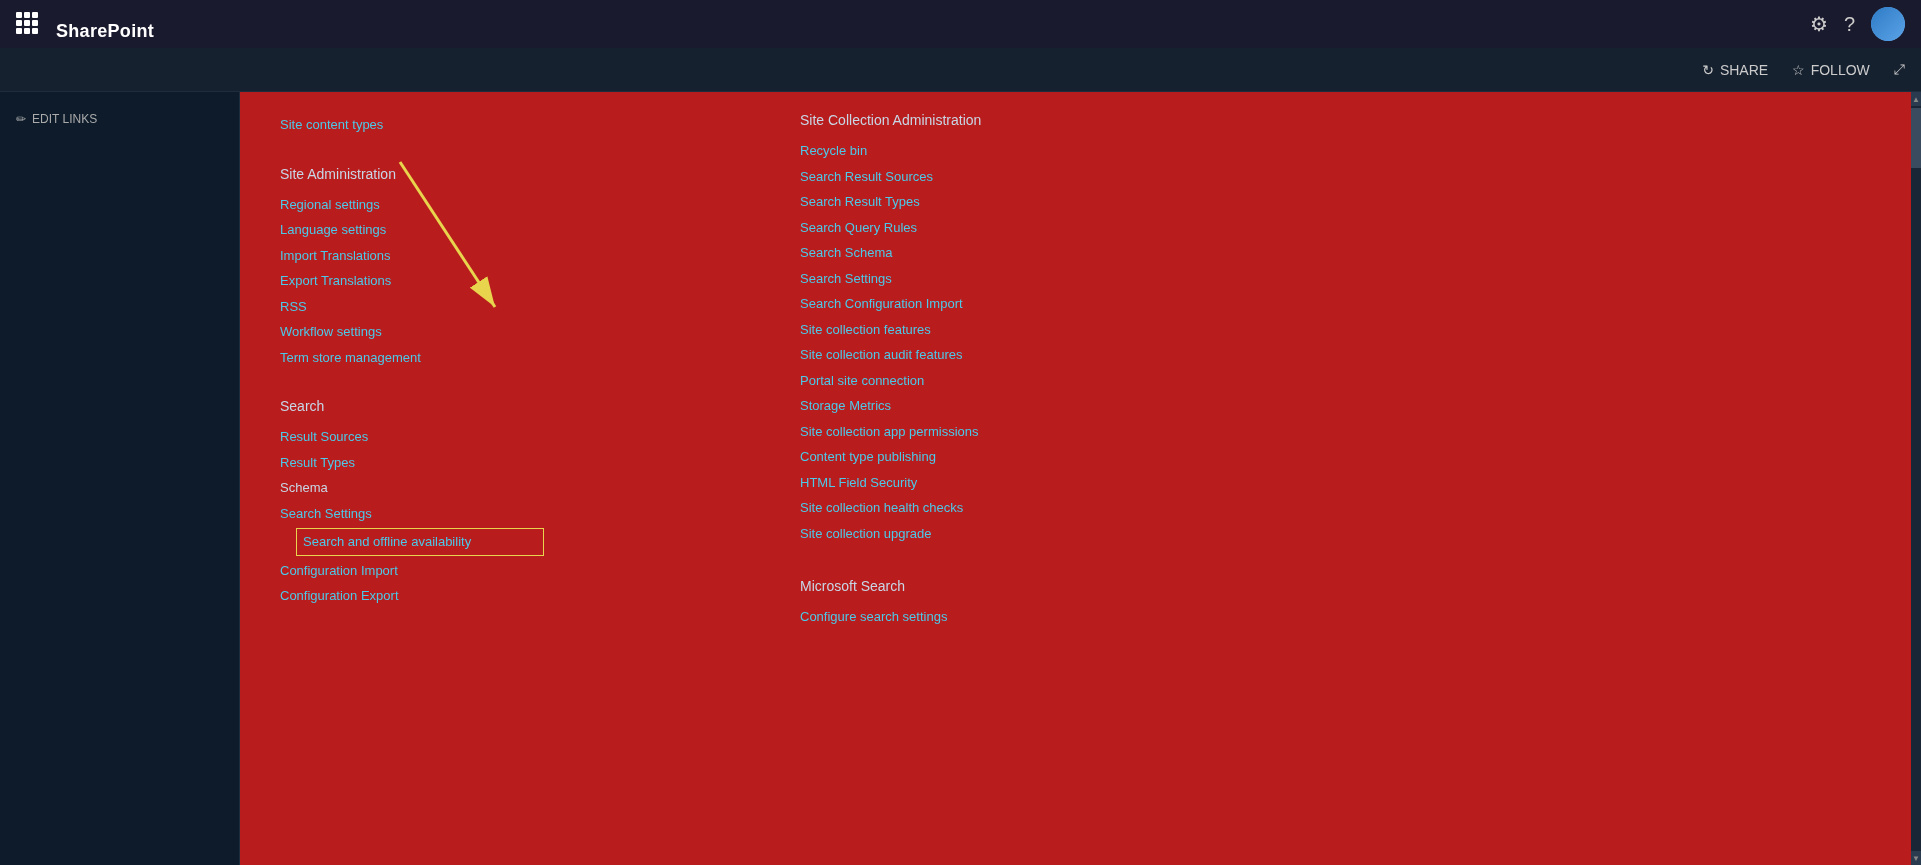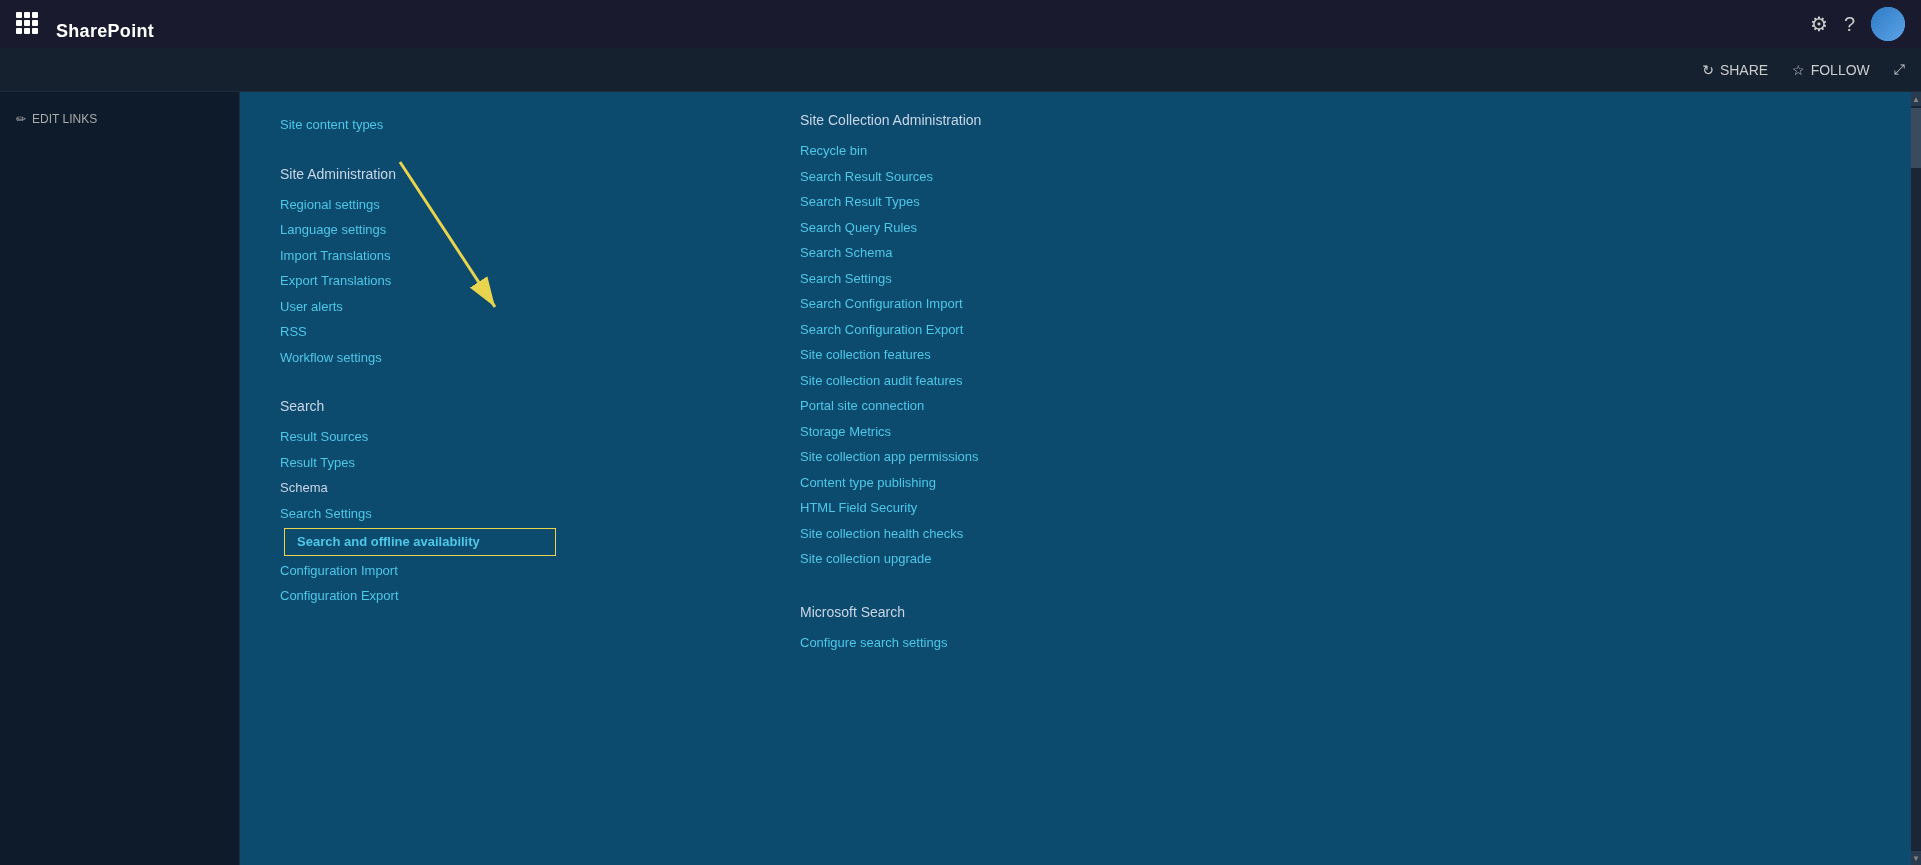--- a/index.html
+++ b/index.html
@@ -122,21 +122,21 @@
       font-size: 12px;
       cursor: pointer;
     }
     .edit-links-icon {
       font-size: 12px;
     }
 
     
     .content-panel {
       flex: 1;
-      background-color: #0c4a6e;
+      background-color: #b91c1c;
       padding: 20px 40px;
       overflow-y: auto;
       display: flex;
       gap: 120px;
     }
 
     
     .left-column {
       min-width: 280px;
     }
@@ -166,27 +166,26 @@
       cursor: pointer;
       line-height: 1.5;
     }
 
     
     .nav-link-highlighted {
       display: block;
       color: #4dc8e8;
       font-size: 13px;
       text-decoration: none;
-      padding: 3px 12px;
+      padding: 3px 6px;
       cursor: pointer;
       line-height: 1.5;
       border: 1.5px solid #e8d44d;
       background-color: transparent;
-      margin: 2px 4px;
-      font-weight: bold;
+      margin: 2px 16px;
     }
 
     .nav-link-bold {
       display: block;
       color: #c8d6e5;
       font-size: 13px;
       padding: 3px 0;
       line-height: 1.5;
     }
 
@@ -272,23 +271,23 @@
     <div class="left-column">
 
       <a class="nav-link">Site content types</a>
 
       <div class="section-heading">Site Administration</div>
 
       <a class="nav-link">Regional settings</a>
       <a class="nav-link">Language settings</a>
       <a class="nav-link">Import Translations</a>
       <a class="nav-link">Export Translations</a>
-      <a class="nav-link">User alerts</a>
       <a class="nav-link">RSS</a>
       <a class="nav-link">Workflow settings</a>
+      <a class="nav-link">Term store management</a>
 
       <div class="section-heading">Search</div>
 
       <a class="nav-link">Result Sources</a>
       <a class="nav-link">Result Types</a>
       <span class="nav-link-bold">Schema</span>
       <a class="nav-link">Search Settings</a>
       <a class="nav-link-highlighted">Search and offline availability</a>
       <a class="nav-link">Configuration Import</a>
       <a class="nav-link">Configuration Export</a>
@@ -309,21 +308,20 @@
 
       <div class="section-heading">Site Collection Administration</div>
 
       <a class="nav-link">Recycle bin</a>
       <a class="nav-link">Search Result Sources</a>
       <a class="nav-link">Search Result Types</a>
       <a class="nav-link">Search Query Rules</a>
       <a class="nav-link">Search Schema</a>
       <a class="nav-link">Search Settings</a>
       <a class="nav-link">Search Configuration Import</a>
-      <a class="nav-link">Search Configuration Export</a>
       <a class="nav-link">Site collection features</a>
       <a class="nav-link">Site collection audit features</a>
       <a class="nav-link">Portal site connection</a>
       <a class="nav-link">Storage Metrics</a>
       <a class="nav-link">Site collection app permissions</a>
       <a class="nav-link">Content type publishing</a>
       <a class="nav-link">HTML Field Security</a>
       <a class="nav-link">Site collection health checks</a>
       <a class="nav-link">Site collection upgrade</a>
 

